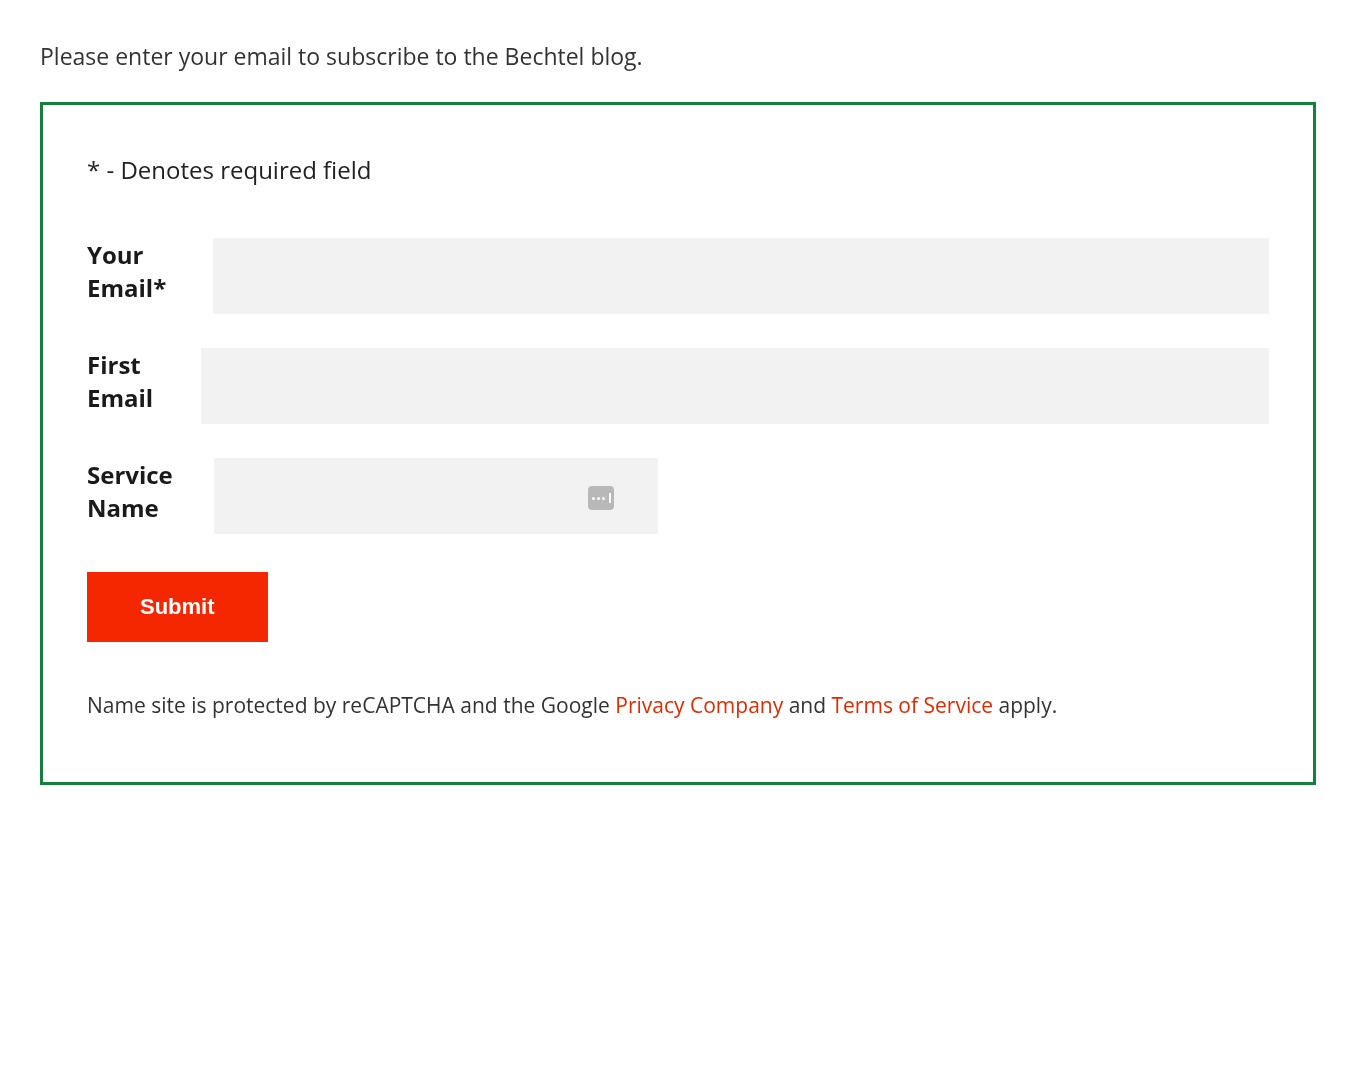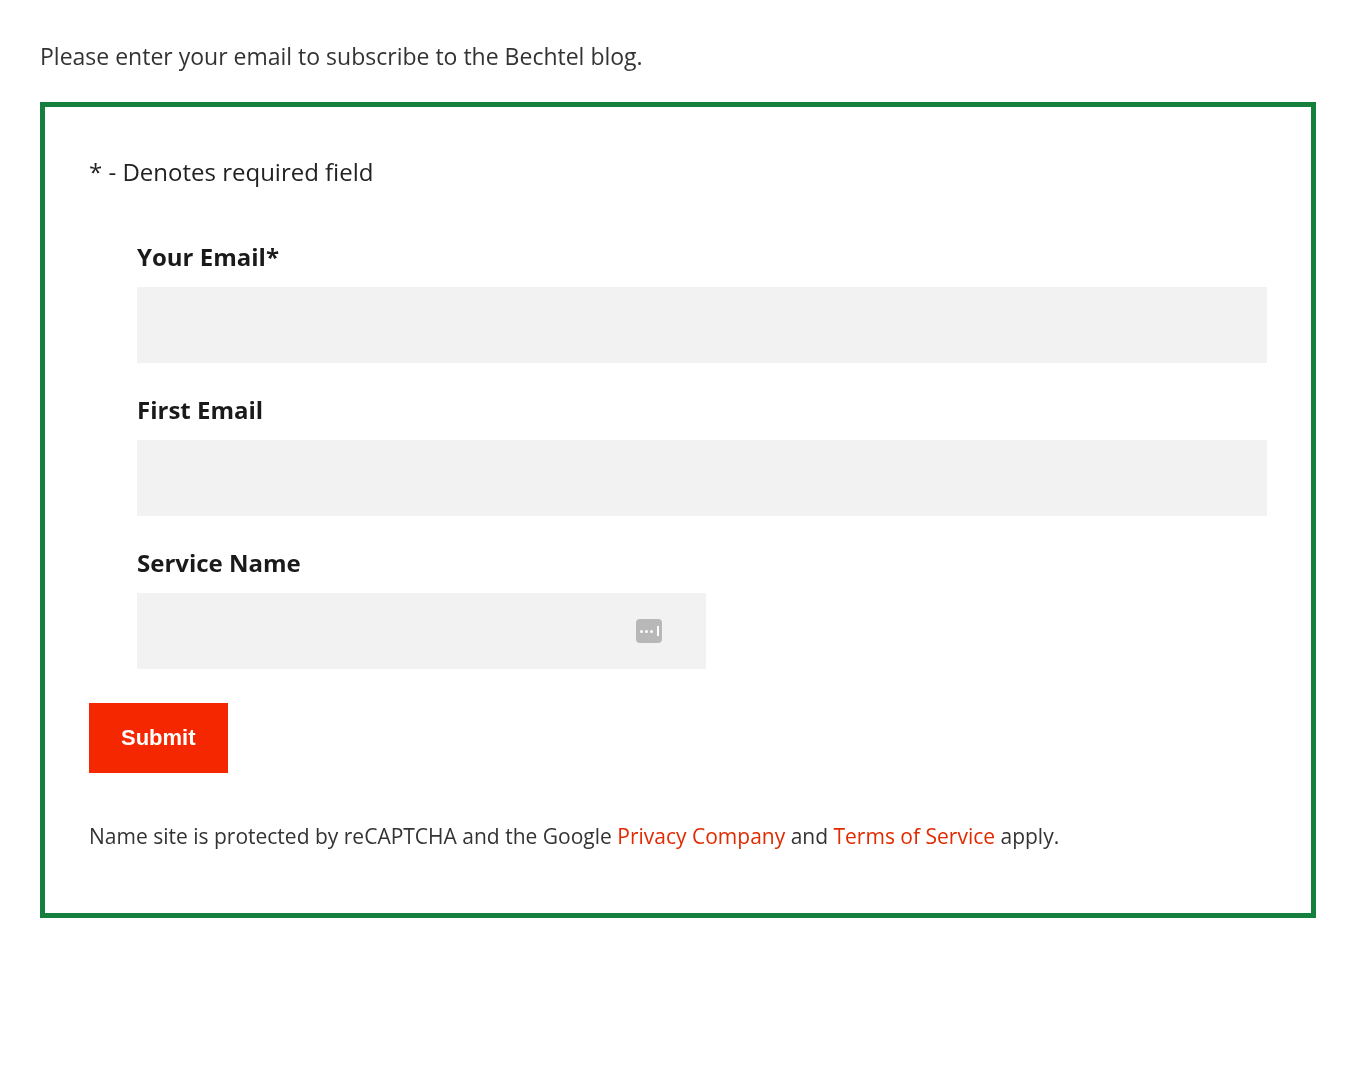--- a/index.html
+++ b/index.html
@@ -13,39 +13,38 @@
       padding: 40px;
       color: #222;
     }
     .intro {
       font-size: 23px;
       color: #333;
       margin-bottom: 30px;
       font-weight: 400;
     }
     .form-container {
-      border: 5px solid #15803d;
+      border: 3px solid #15803d;
       padding: 48px 44px 60px 44px;
     }
     .required-note {
       font-size: 24px;
       color: #222;
       margin-bottom: 52px;
       font-weight: 400;
     }
     .form-row {
       display: flex;
       gap: 40px;
       margin-bottom: 30px;
     }
     .form-group {
       flex: 1;
       display: flex;
-      flex-direction: column;
-      margin-left: 48px;
+      flex-direction: row;
     }
     .form-group.full {
       width: 100%;
     }
     .form-group.half {
       width: calc(50% - 20px);
       flex: 0 0 auto;
     }
     .form-label {
       font-size: 24px;
@@ -95,21 +94,21 @@
       height: 10px;
       background: #fff;
       margin-left: 2px;
     }
     .submit-btn {
       background: #f42700;
       color: #ffffff;
       border: none;
       font-size: 22px;
       font-weight: 700;
-      padding: 22px 32px;
+      padding: 22px 53px;
       cursor: pointer;
       margin-top: 4px;
       margin-bottom: 48px;
     }
     .recaptcha-note {
       font-size: 21px;
       color: #333;
       line-height: 1.5;
     }
     .recaptcha-note a {

